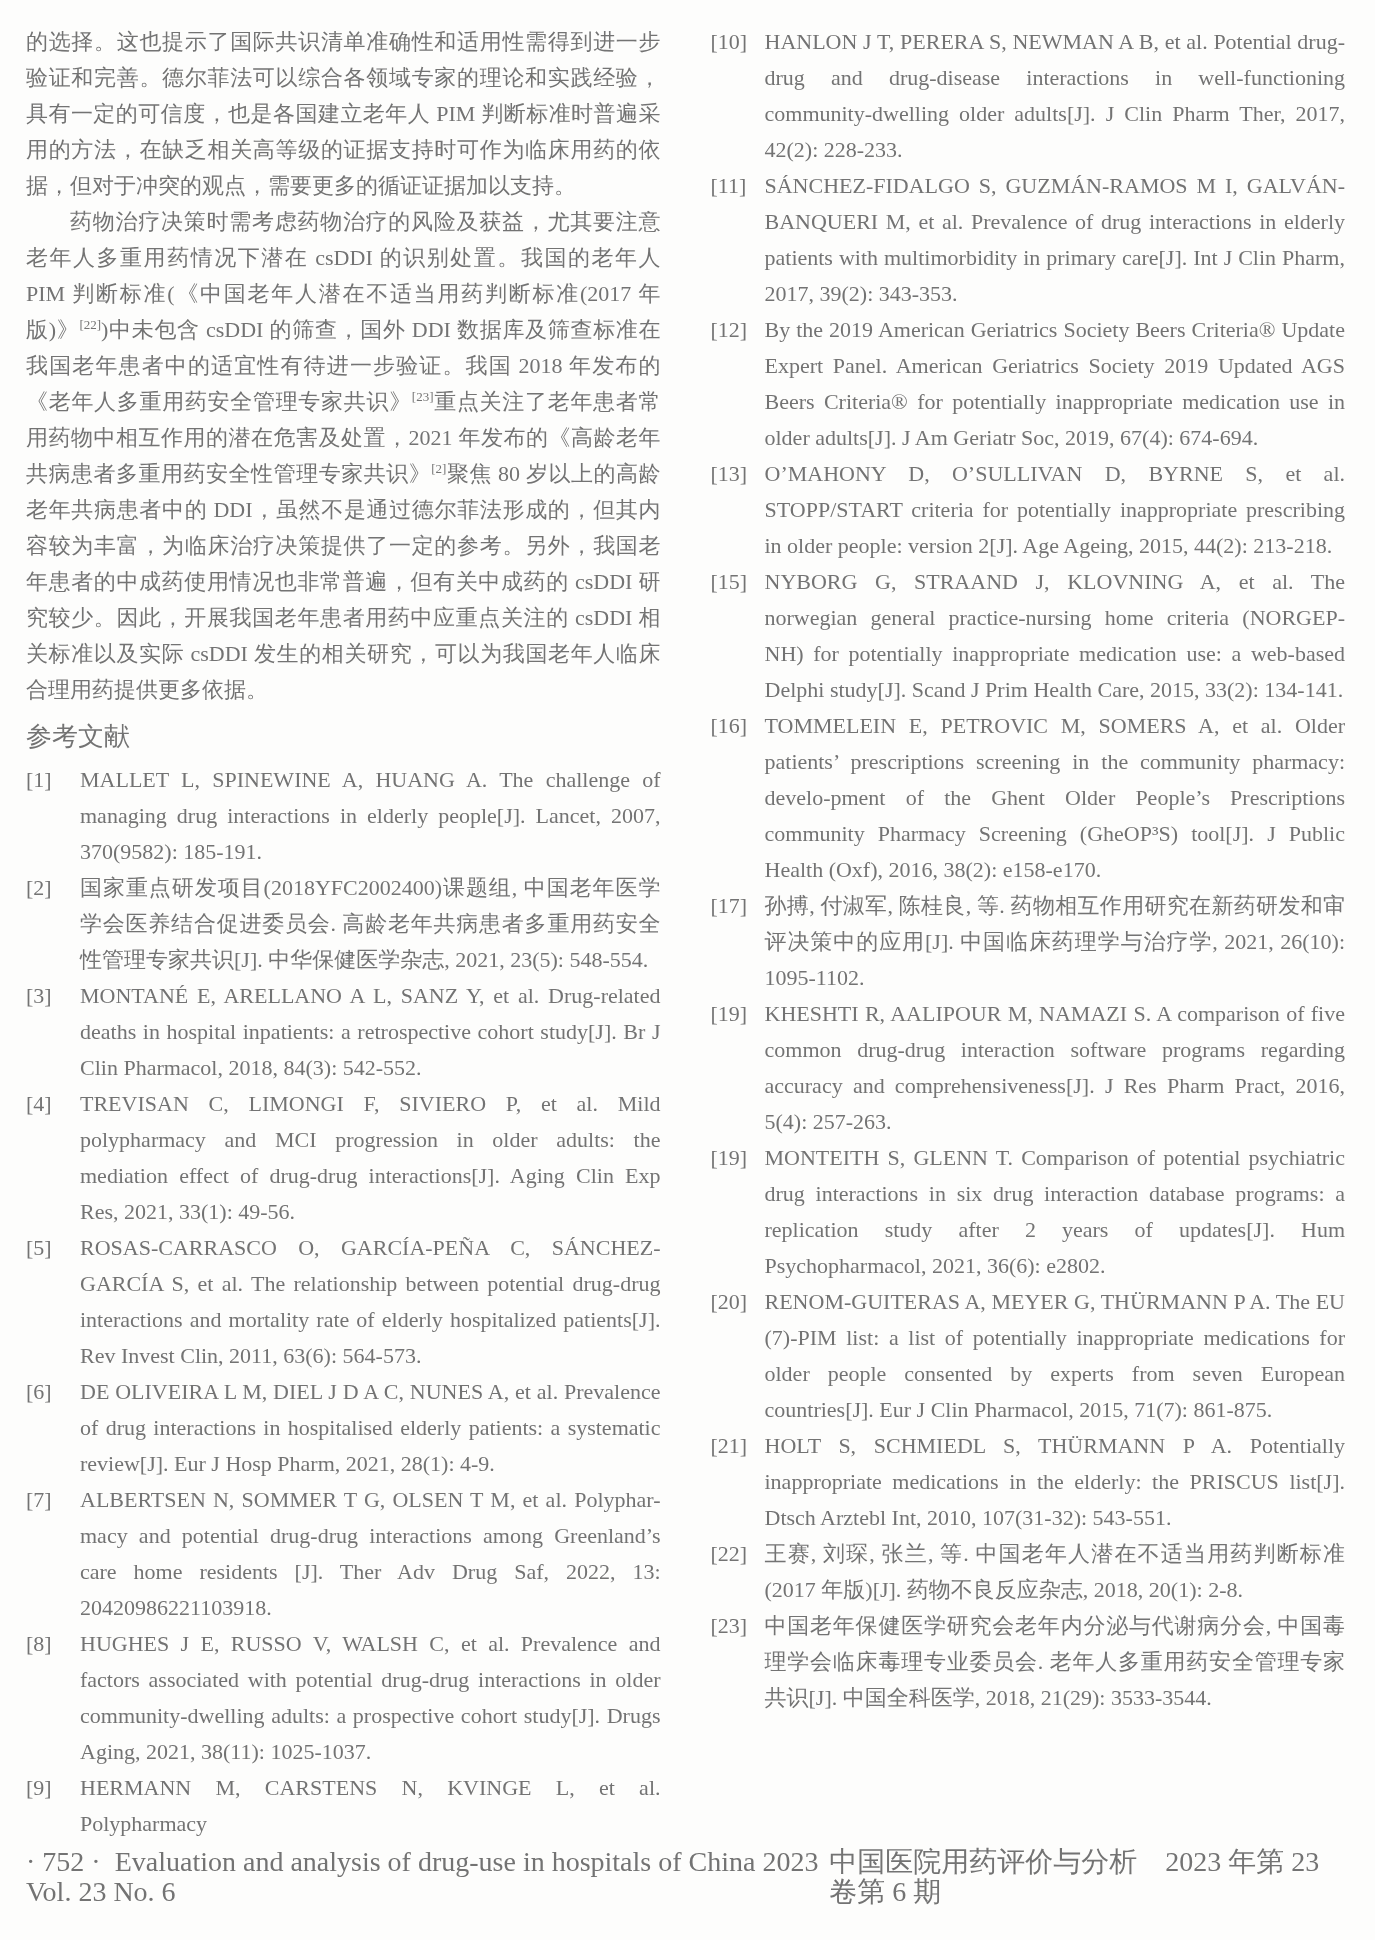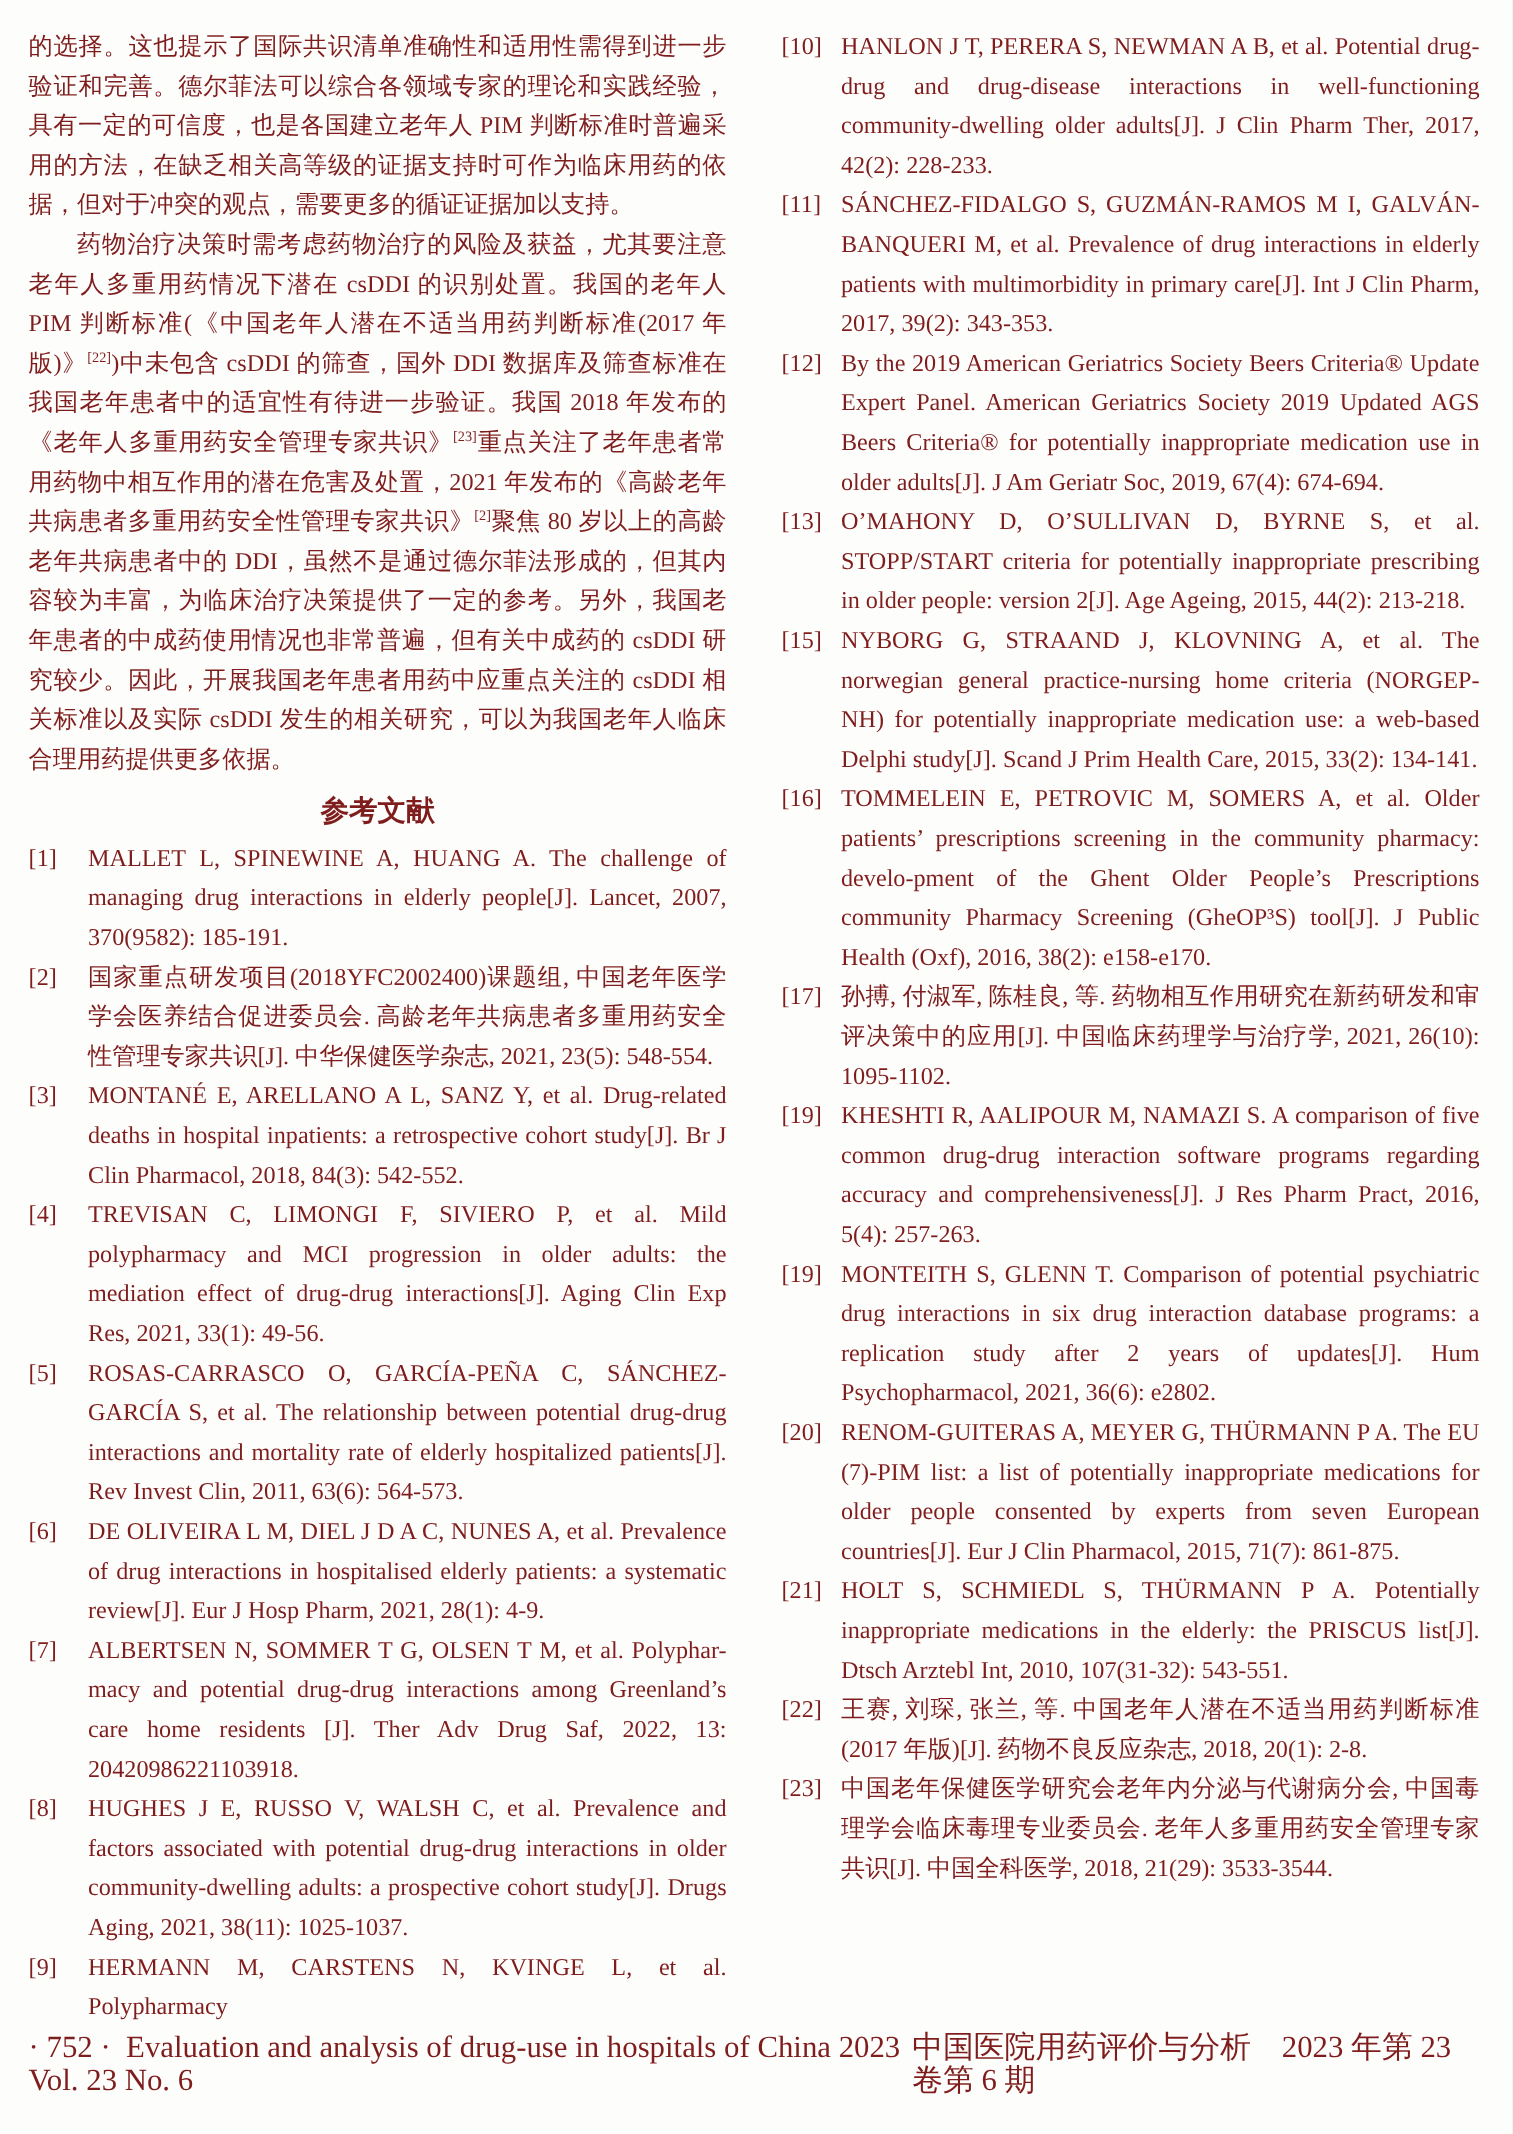--- a/index.html
+++ b/index.html
@@ -2,21 +2,21 @@
 <html><head>
 <meta charset="utf-8">
 <style>
   html, body { margin: 0; padding: 0; background: #e8e8e8; }
   .page {
     position: relative;
     width: 1375px;
     height: 1940px;
     margin: 0 auto;
     background: #fdfdfc;
-    color: #7f1d1d;
+    color: #737373;
     font-family: "Liberation Serif", "DejaVu Serif", serif;
     overflow: hidden;
     box-sizing: border-box;
   }
   .columns {
     display: flex;
     gap: 50px;
     padding: 24px 30px 0 26px;
   }
   .col {
@@ -27,25 +27,25 @@
   }
   .para { margin: 0; }
   .para.indent { text-indent: 2em; }
   sup.cite {
     font-size: 13px;
     line-height: 0;
     vertical-align: super;
   }
   .refs-heading {
     font-family: "Liberation Sans", "DejaVu Sans", sans-serif;
-    font-weight: 700;
+    font-weight: 400;
     font-size: 26px;
     margin: 8px 0 6px 0;
     line-height: 40px;
-    text-align: center;
+    text-align: left;
   }
   .ref { display: flex; }
   .ref-no {
     flex: 0 0 54px;
     white-space: nowrap;
   }
   .ref-text { flex: 1; text-align: justify; }
   .footer {
     position: absolute;
     left: 26px;

